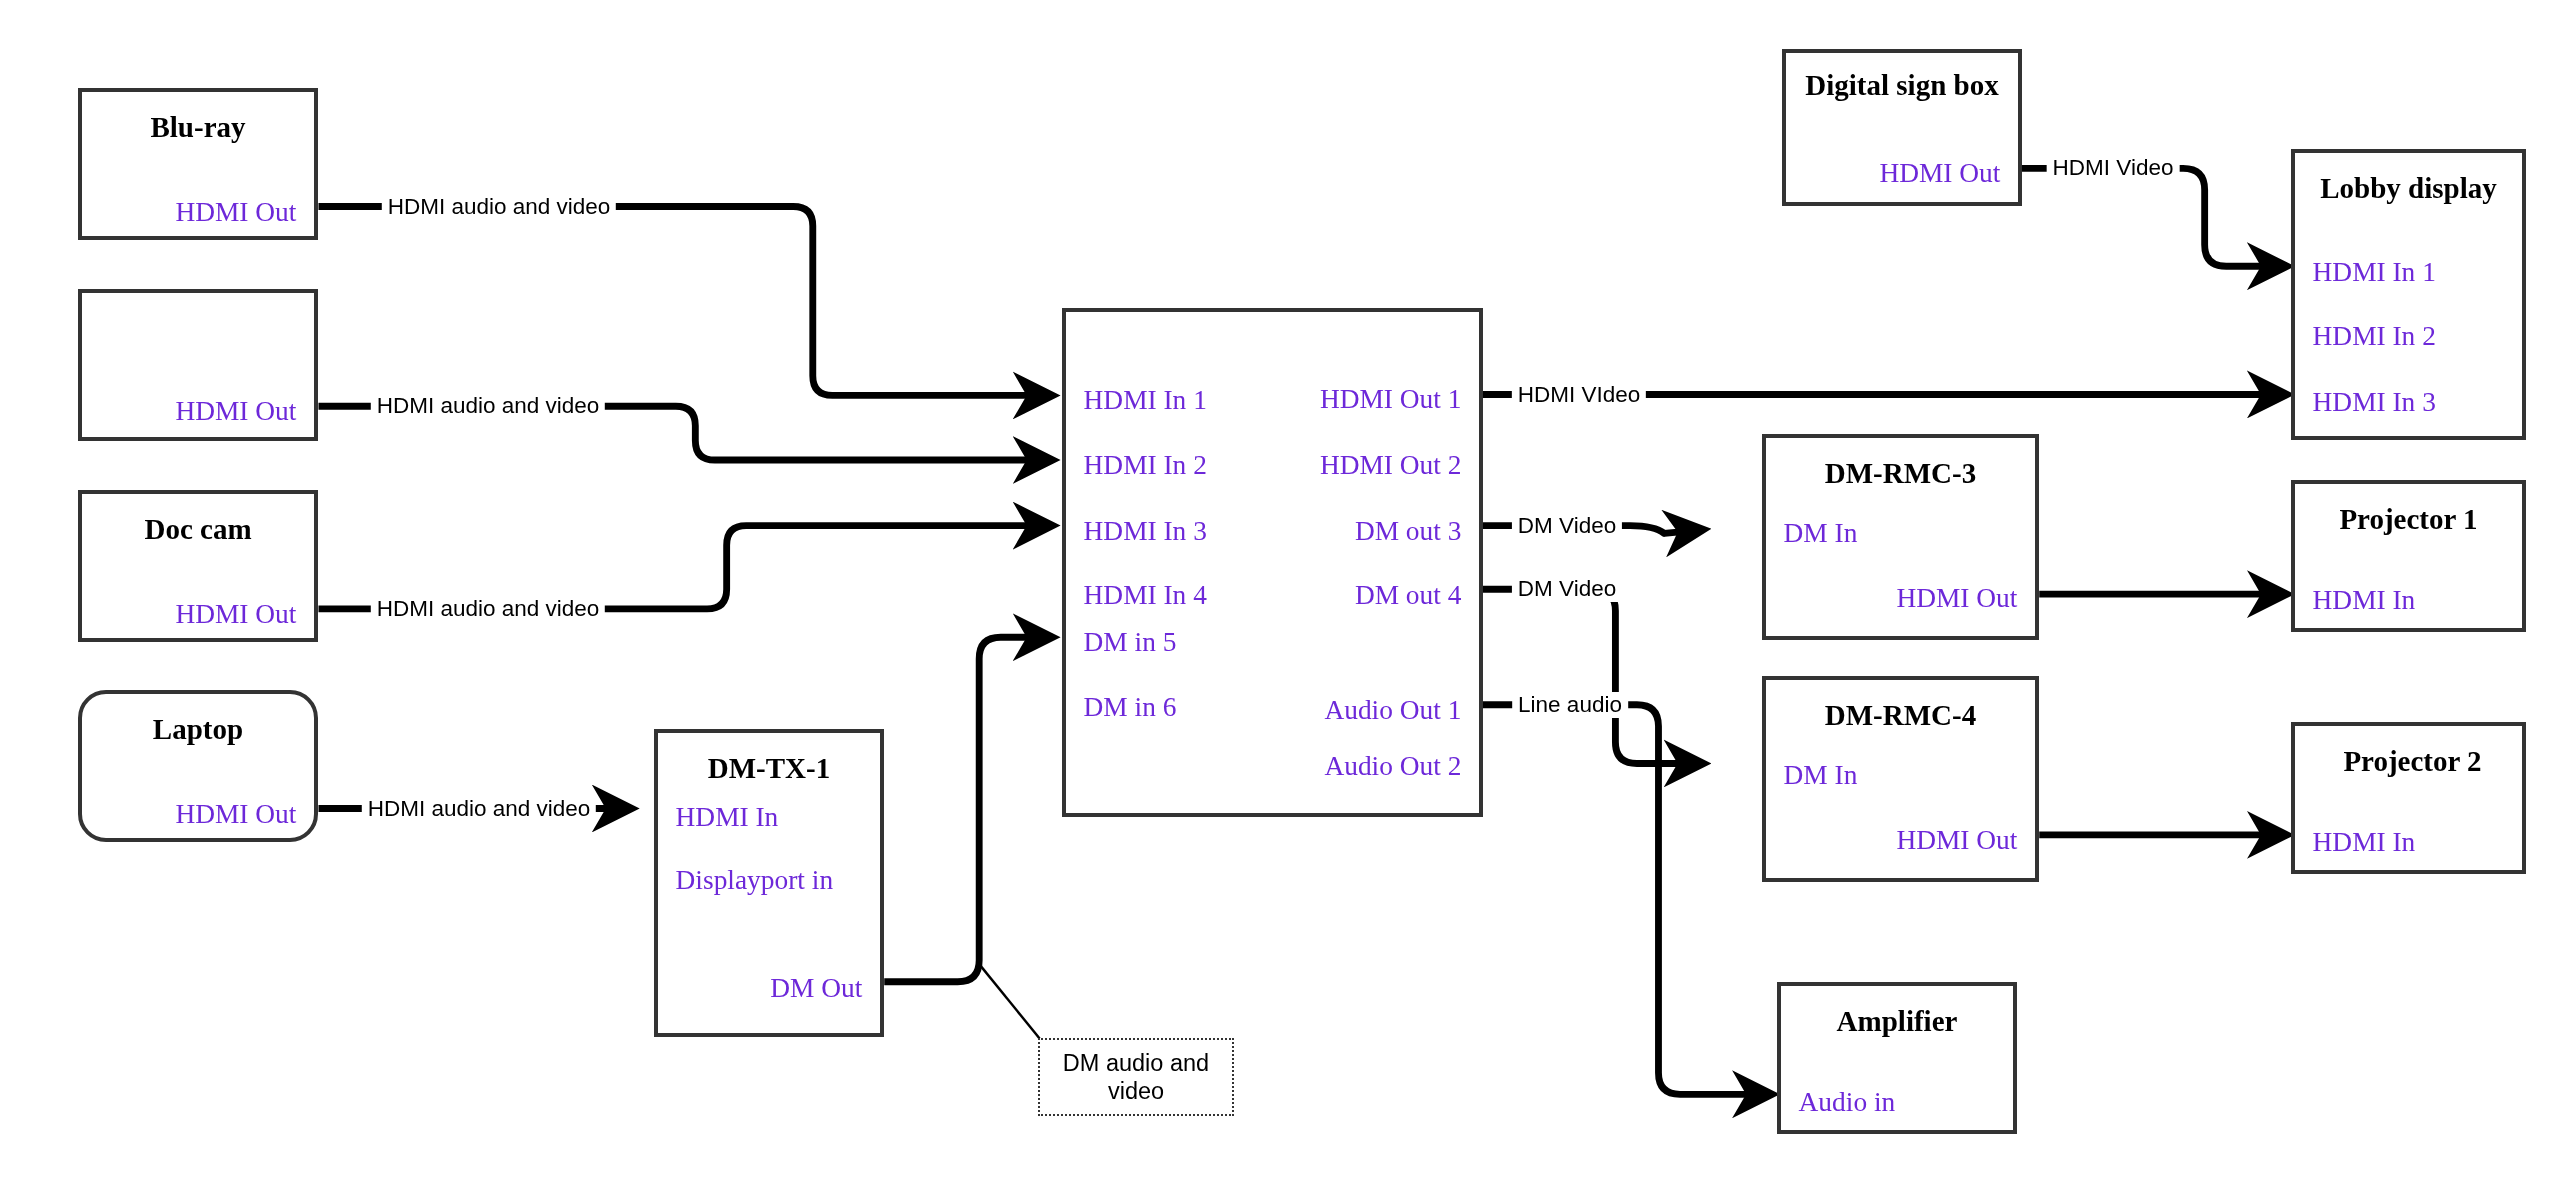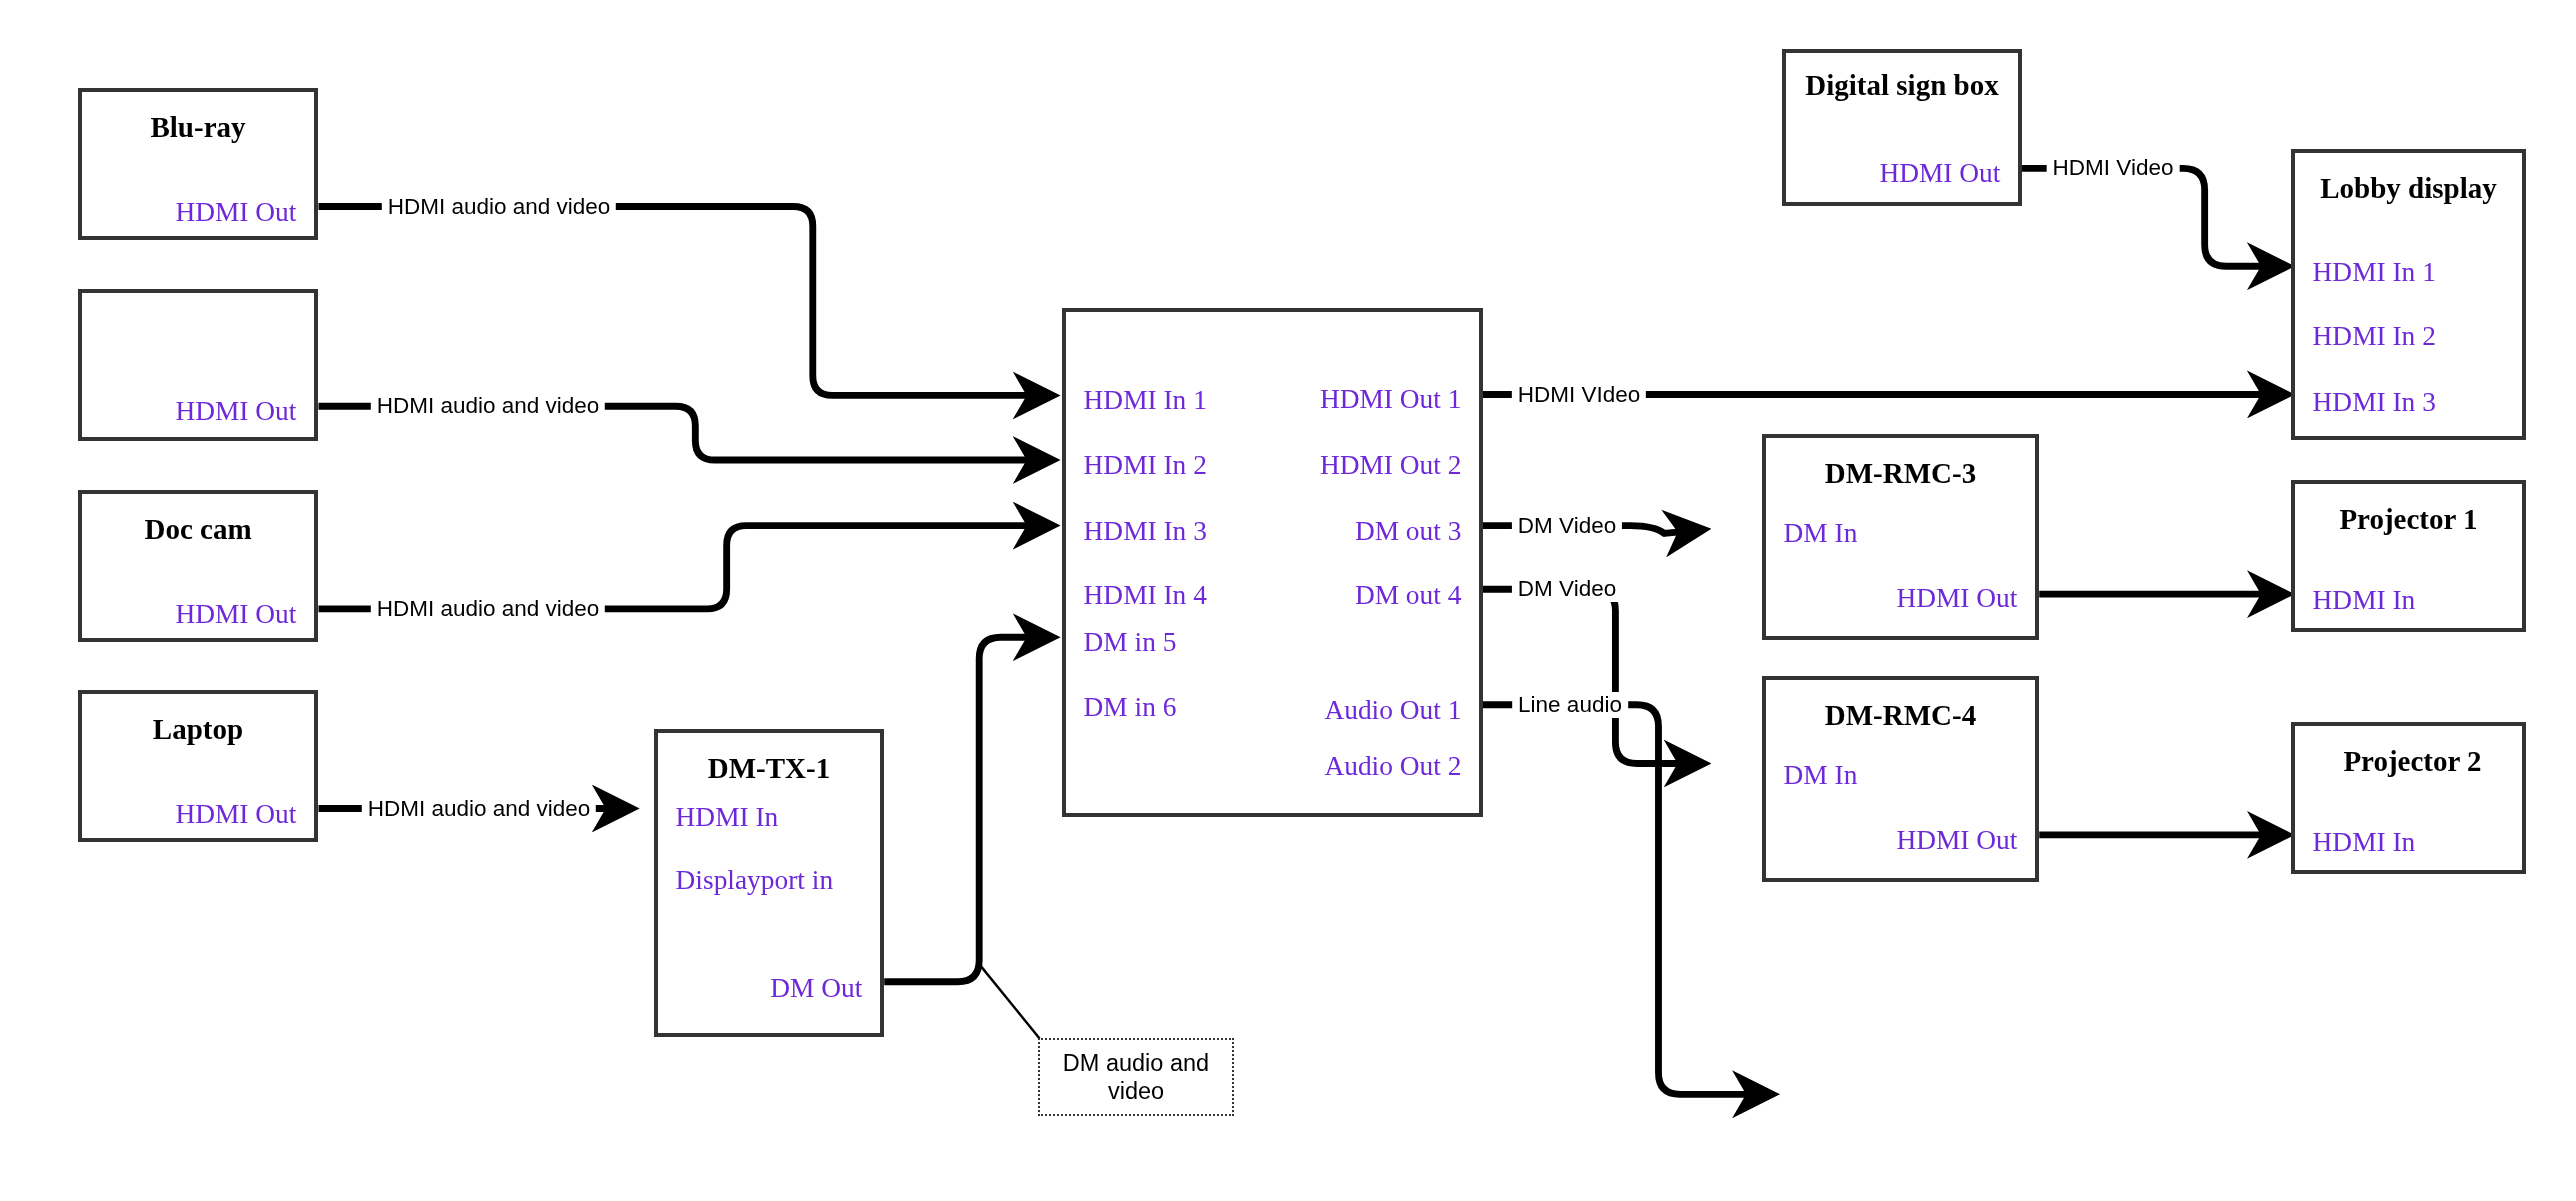--- a/index.html
+++ b/index.html
@@ -115,21 +115,21 @@
     <div class="port right" style="top:103px;">HDMI Out</div>
   </div>
 
   <div class="node" style="left:78px;top:490px;width:240px;height:152px;">
     <div class="titlewrap" style="top:17.6px;">
       <div class="title">Doc cam</div>
     </div>
     <div class="port right" style="top:105px;">HDMI Out</div>
   </div>
 
-  <div class="node" style="left:78px;top:690px;width:240px;height:152px;">
+  <div class="node" style="left:78px;top:690px;width:240px;height:152px;border-radius:28px;">
     <div class="titlewrap" style="top:17.6px;">
       <div class="title">Laptop</div>
     </div>
     <div class="port right" style="top:105px;">HDMI Out</div>
   </div>
 
   <div class="node" style="left:654px;top:729px;width:230px;height:308px;">
     <div class="titlewrap" style="top:17.6px;">
       <div class="title">DM-TX-1</div>
     </div>
@@ -193,20 +193,26 @@
     <div class="port left" style="top:101px;">HDMI In</div>
   </div>
 
   <div class="node" style="left:2291px;top:722px;width:235px;height:152px;">
     <div class="titlewrap" style="top:17.6px;padding-left:8px;">
       <div class="title">Projector 2</div>
     </div>
     <div class="port left" style="top:101px;">HDMI In</div>
   </div>
 
+  <div class="node" style="left:1777px;top:982px;width:240px;height:152px;">
+    <div class="titlewrap" style="top:17.6px;">
+      <div class="title">Amplifier</div>
+    </div>
+    <div class="port left" style="top:101px;">Audio in</div>
+  </div>
 
   <div class="edge-label" style="left:499px;top:207px;">HDMI audio and video</div>
   <div class="edge-label" style="left:488px;top:406px;">HDMI audio and video</div>
   <div class="edge-label" style="left:488px;top:609px;">HDMI audio and video</div>
   <div class="edge-label" style="left:479px;top:809px;">HDMI audio and video</div>
   <div class="edge-label" style="left:2113px;top:168px;">HDMI Video</div>
   <div class="edge-label" style="left:1579px;top:395px;">HDMI VIdeo</div>
   <div class="edge-label" style="left:1567px;top:526px;">DM Video</div>
   <div class="edge-label" style="left:1567px;top:589px;">DM Video</div>
   <div class="edge-label" style="left:1570px;top:705px;">Line audio</div>

